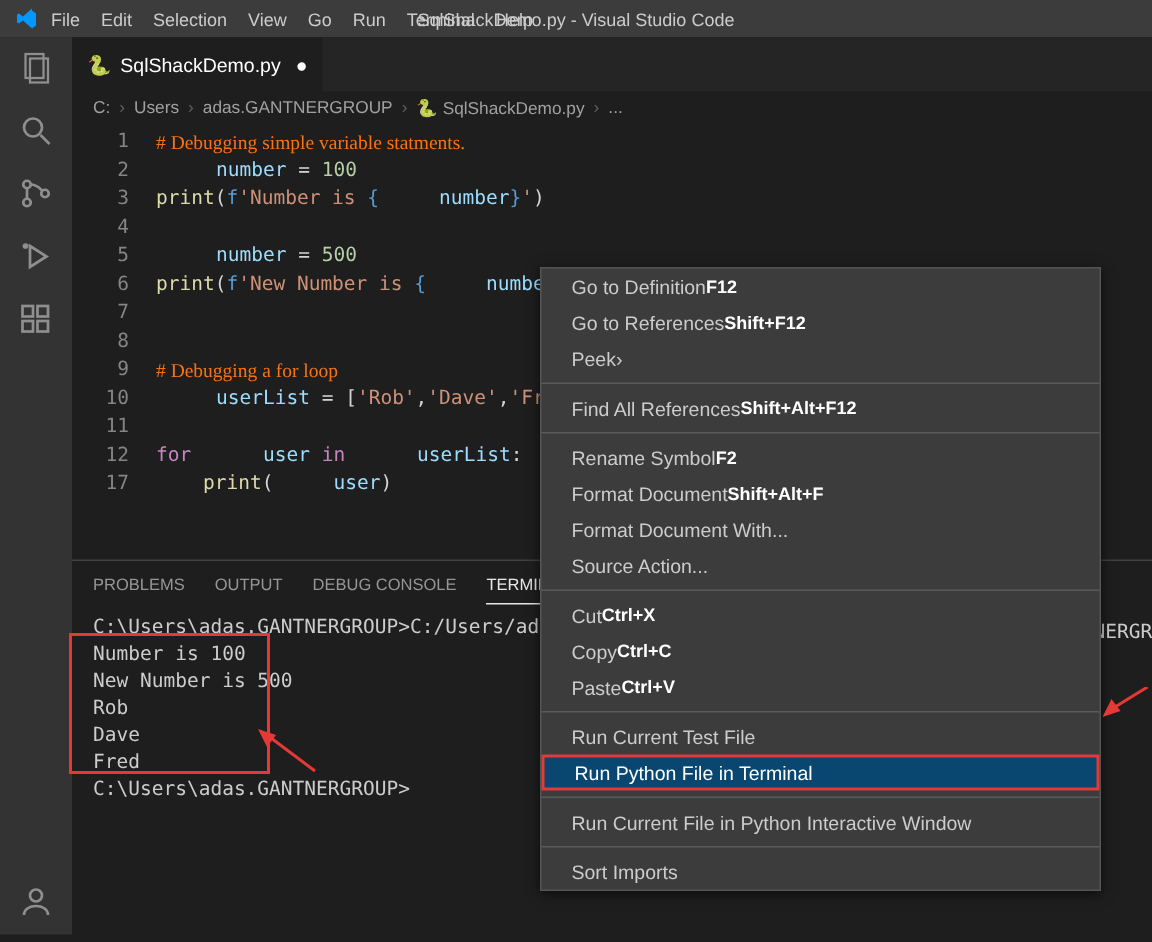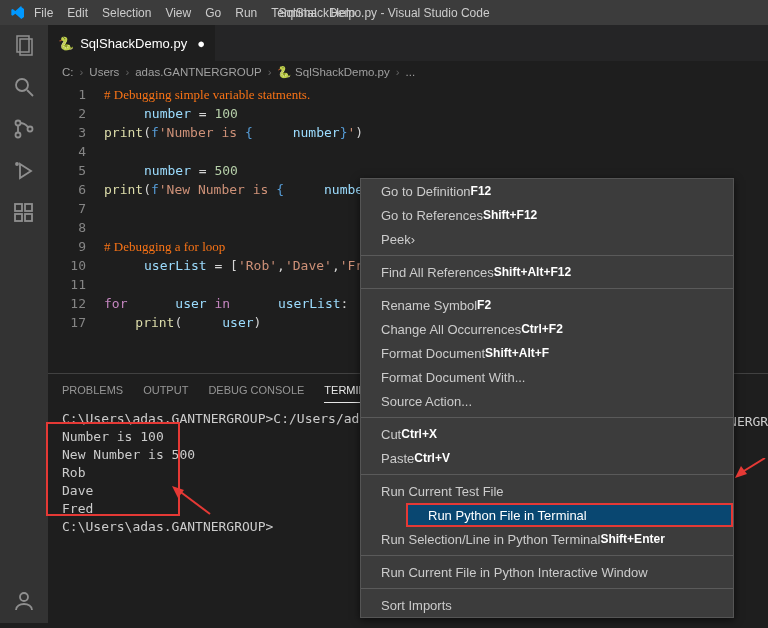--- a/index.html
+++ b/index.html
@@ -88,21 +88,21 @@
   border: 1px solid #555;
 }
 .ctx-item {
   display: flex; align-items: center;
   height: 24px; padding: 0 20px;
 }
 .ctx-item.sel { background: #094771; color: #fff; }
 .ctx-sep { height: 1px; background: #5a5a5a; margin: 4px 0; }
 .ctx-key { color: #ffffff; font-size: 12px; font-weight: bold; }
 .ctx-arrow { color: #ccc; }
-.red-box2 { border: 2px solid #e53935; margin-left: 45px; }
+.red-box2 { border: 2px solid #e53935; }
 </style>
 </head>
 <body>
 
 <div class="titlebar">
   <span class="app-icon">
     <svg viewBox="0 0 24 24" width="16" height="16">
         <path fill="#0098ff" d="M17 3l4 3v12l-4 3-9-8-4 3-2-1V7l2-1 4 3 9-8z"></path>
       </svg>
   </span>
@@ -263,52 +263,48 @@
     <div class="ctx-item">
       <span>Find All References</span>
       <span class="ctx-key">Shift+Alt+F12</span>
     </div>
     <div class="ctx-sep"></div>
     <div class="ctx-item">
       <span>Rename Symbol</span>
       <span class="ctx-key">F2</span>
     </div>
     <div class="ctx-item">
-      <span>Change All Occurrences</span>
-      <span class="ctx-key">Ctrl+F2</span>
-    </div>
-    <div class="ctx-item">
       <span>Format Document</span>
       <span class="ctx-key">Shift+Alt+F</span>
     </div>
     <div class="ctx-item">
       <span>Format Document With...</span>
     </div>
     <div class="ctx-item">
       <span>Source Action...</span>
     </div>
     <div class="ctx-sep"></div>
     <div class="ctx-item">
       <span>Cut</span>
       <span class="ctx-key">Ctrl+X</span>
     </div>
     <div class="ctx-item">
+      <span>Copy</span>
+      <span class="ctx-key">Ctrl+C</span>
+    </div>
+    <div class="ctx-item">
       <span>Paste</span>
       <span class="ctx-key">Ctrl+V</span>
     </div>
     <div class="ctx-sep"></div>
     <div class="ctx-item">
       <span>Run Current Test File</span>
     </div>
     <div class="ctx-item sel red-box2">
       <span>Run Python File in Terminal</span>
-    </div>
-    <div class="ctx-item">
-      <span>Run Selection/Line in Python Terminal</span>
-      <span class="ctx-key">Shift+Enter</span>
     </div>
     <div class="ctx-sep"></div>
     <div class="ctx-item">
       <span>Run Current File in Python Interactive Window</span>
     </div>
     <div class="ctx-sep"></div>
     <div class="ctx-item">
       <span>Sort Imports</span>
     </div>
   </div>

